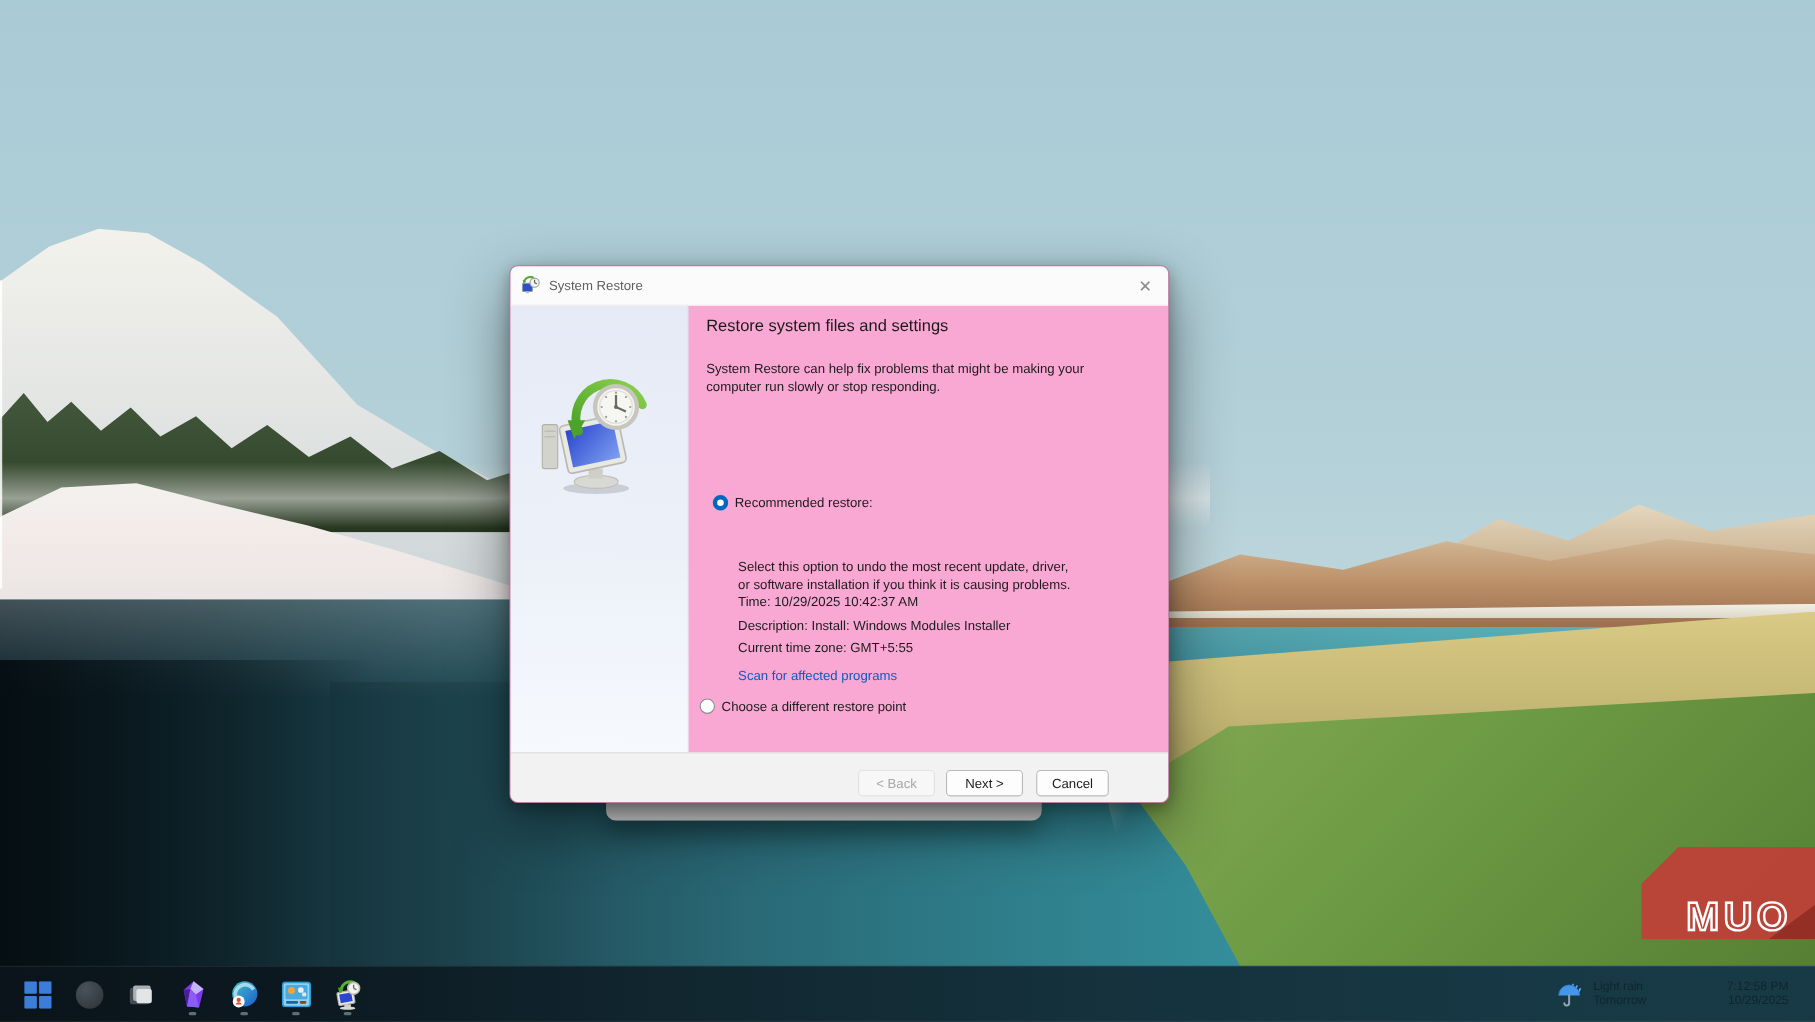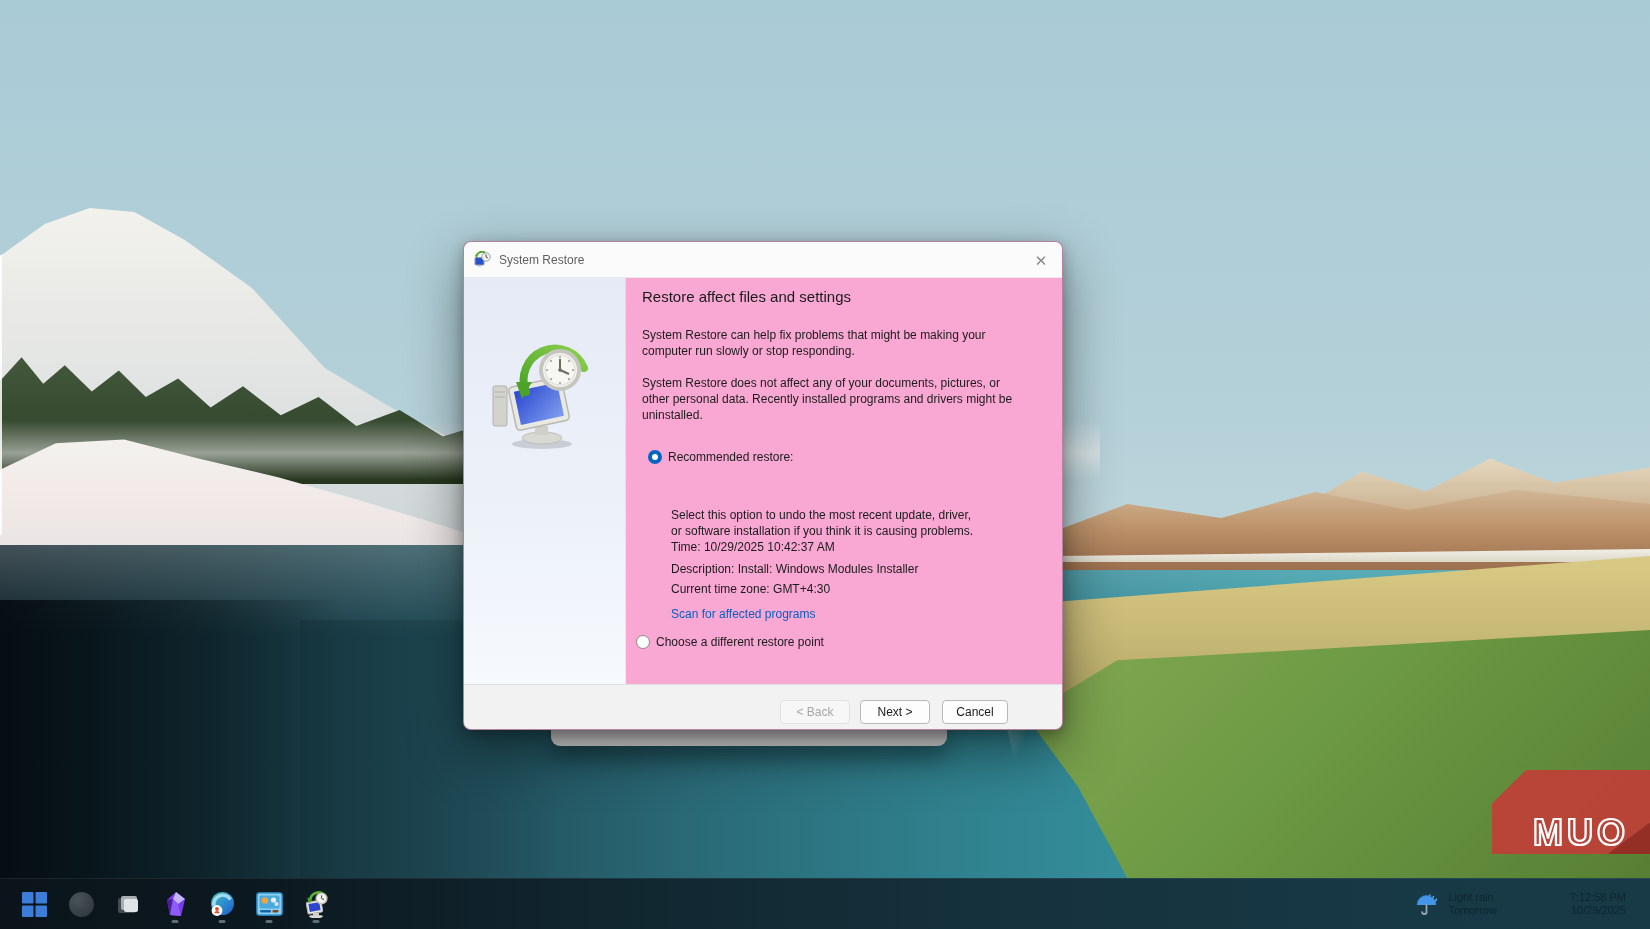--- a/index.html
+++ b/index.html
@@ -194,37 +194,34 @@
           <circle cx="79" cy="21" r="1" fill="#9a9a90"></circle>
         <circle cx="61" cy="39" r="1" fill="#9a9a90"></circle>
           <circle cx="79" cy="39" r="1" fill="#9a9a90"></circle>
         <line x1="70" y1="30" x2="70" y2="19" stroke="#6b6b60" stroke-width="2"></line>
         <line x1="70" y1="30" x2="79" y2="34" stroke="#6b6b60" stroke-width="2"></line>
         <circle cx="70" cy="30" r="1.8" fill="#6b6b60"></circle>
       </svg>
     </div>
 
     <div class="content">
-      <div class="h-heading">Restore affect files and settings</div>
+      <div class="h-heading">Restore system files and settings</div>
       <div class="p1 preline">System Restore can help fix problems that might be making your
 computer run slowly or stop responding.</div>
-      <div class="p2 preline">System Restore does not affect any of your documents, pictures, or
-other personal data. Recently installed programs and drivers might be
-uninstalled.</div>
 
       <div class="radio-row radio-row1">
         <span class="radio sel"></span>
         <span>Recommended restore:</span>
       </div>
       <div class="r-desc preline">Select this option to undo the most recent update, driver,
 or software installation if you think it is causing problems.</div>
 
       <div class="d-time">Time: 10/29/2025 10:42:37 AM</div>
       <div class="d-desc">Description: Install: Windows Modules Installer</div>
-      <div class="d-tz">Current time zone: GMT+4:30</div>
+      <div class="d-tz">Current time zone: GMT+5:55</div>
 
       <a class="link">Scan for affected programs</a>
 
       <div class="radio-row radio-row2">
         <span class="radio unsel"></span>
         <span>Choose a different restore point</span>
       </div>
     </div>
 
     <div class="footer">

